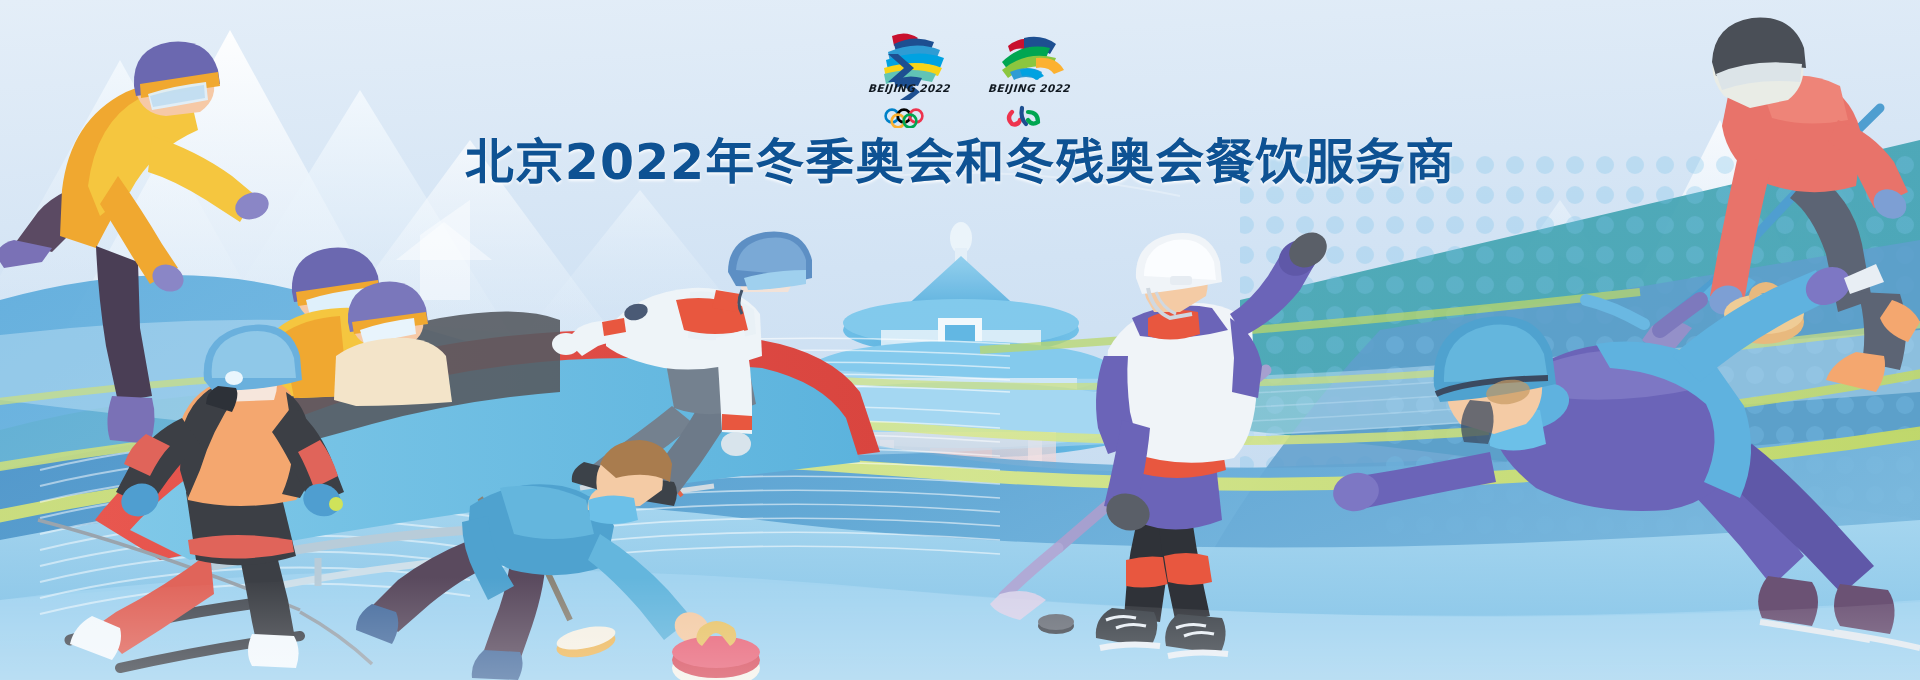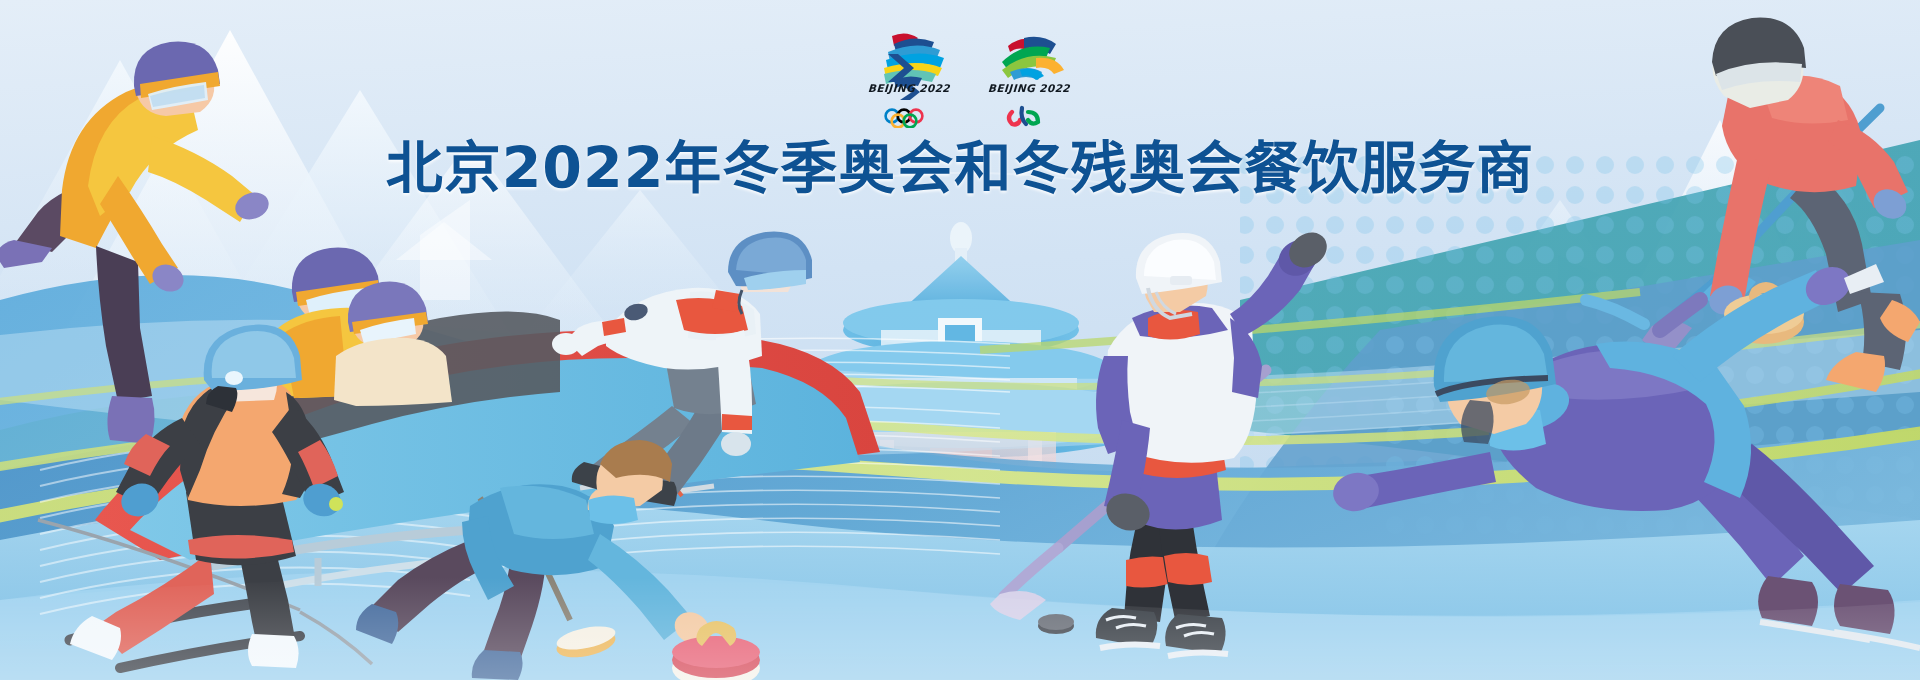--- a/index.html
+++ b/index.html
@@ -18,21 +18,21 @@
 
   
   .title-wrap{
     position:absolute;left:0;top:122px;width:1920px;
     text-align:center;z-index:40;
     pointer-events:none;
   }
   .title{
     display:inline-block;
     font-family:"DejaVu Sans","Liberation Sans",sans-serif;
-    font-size:57px;
+    font-size:49px;
     font-weight:bold;
     letter-spacing:1px;
     color:#0e5293;
     text-shadow:0 2px 3px rgba(255,255,255,.85),0 0 1px rgba(255,255,255,.9);
     white-space:nowrap;
   }
 
   
   .emblems{
     position:absolute;left:860px;top:24px;

